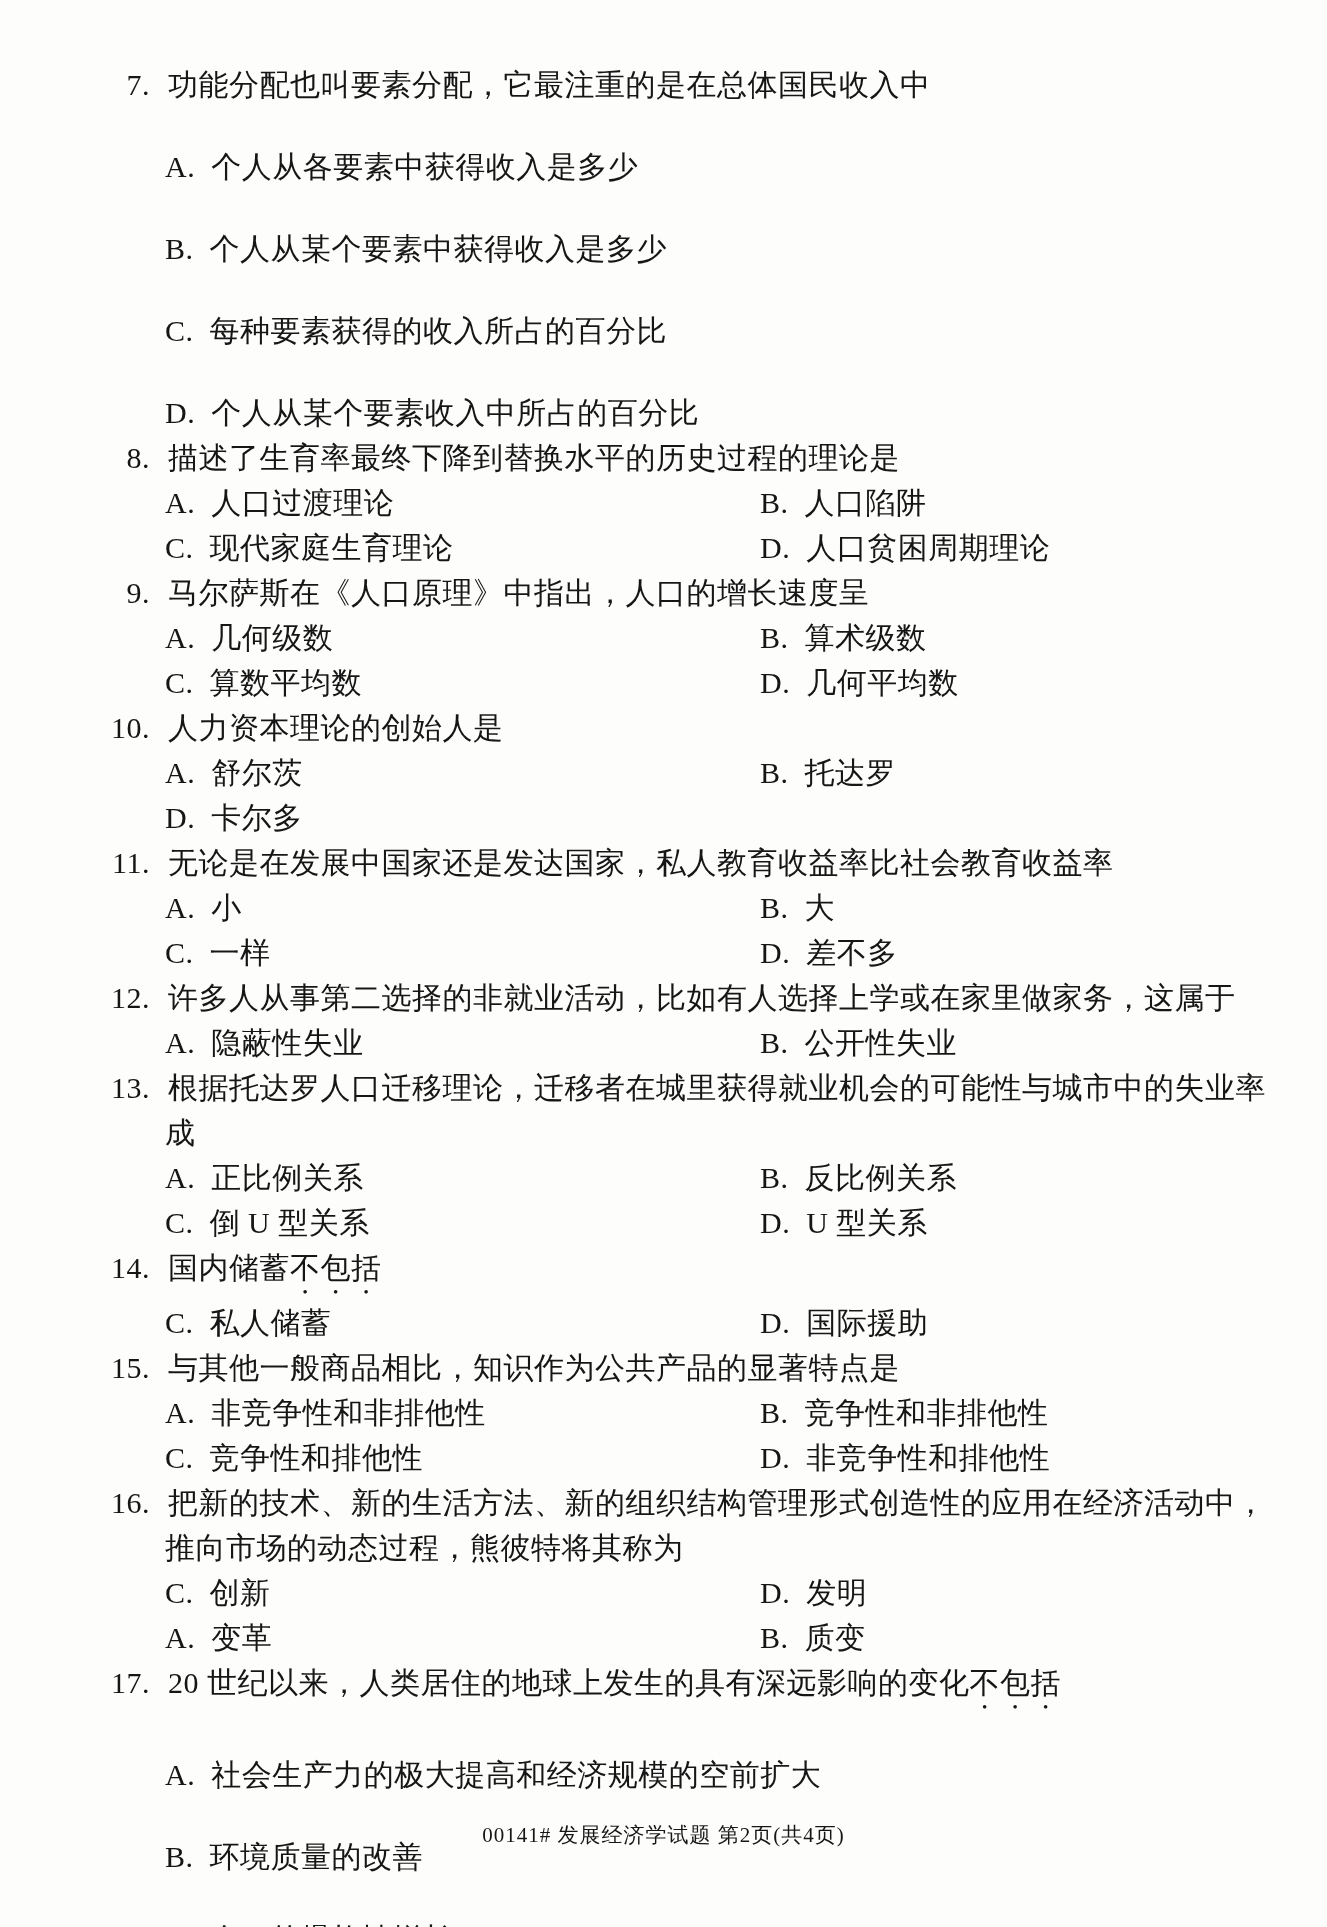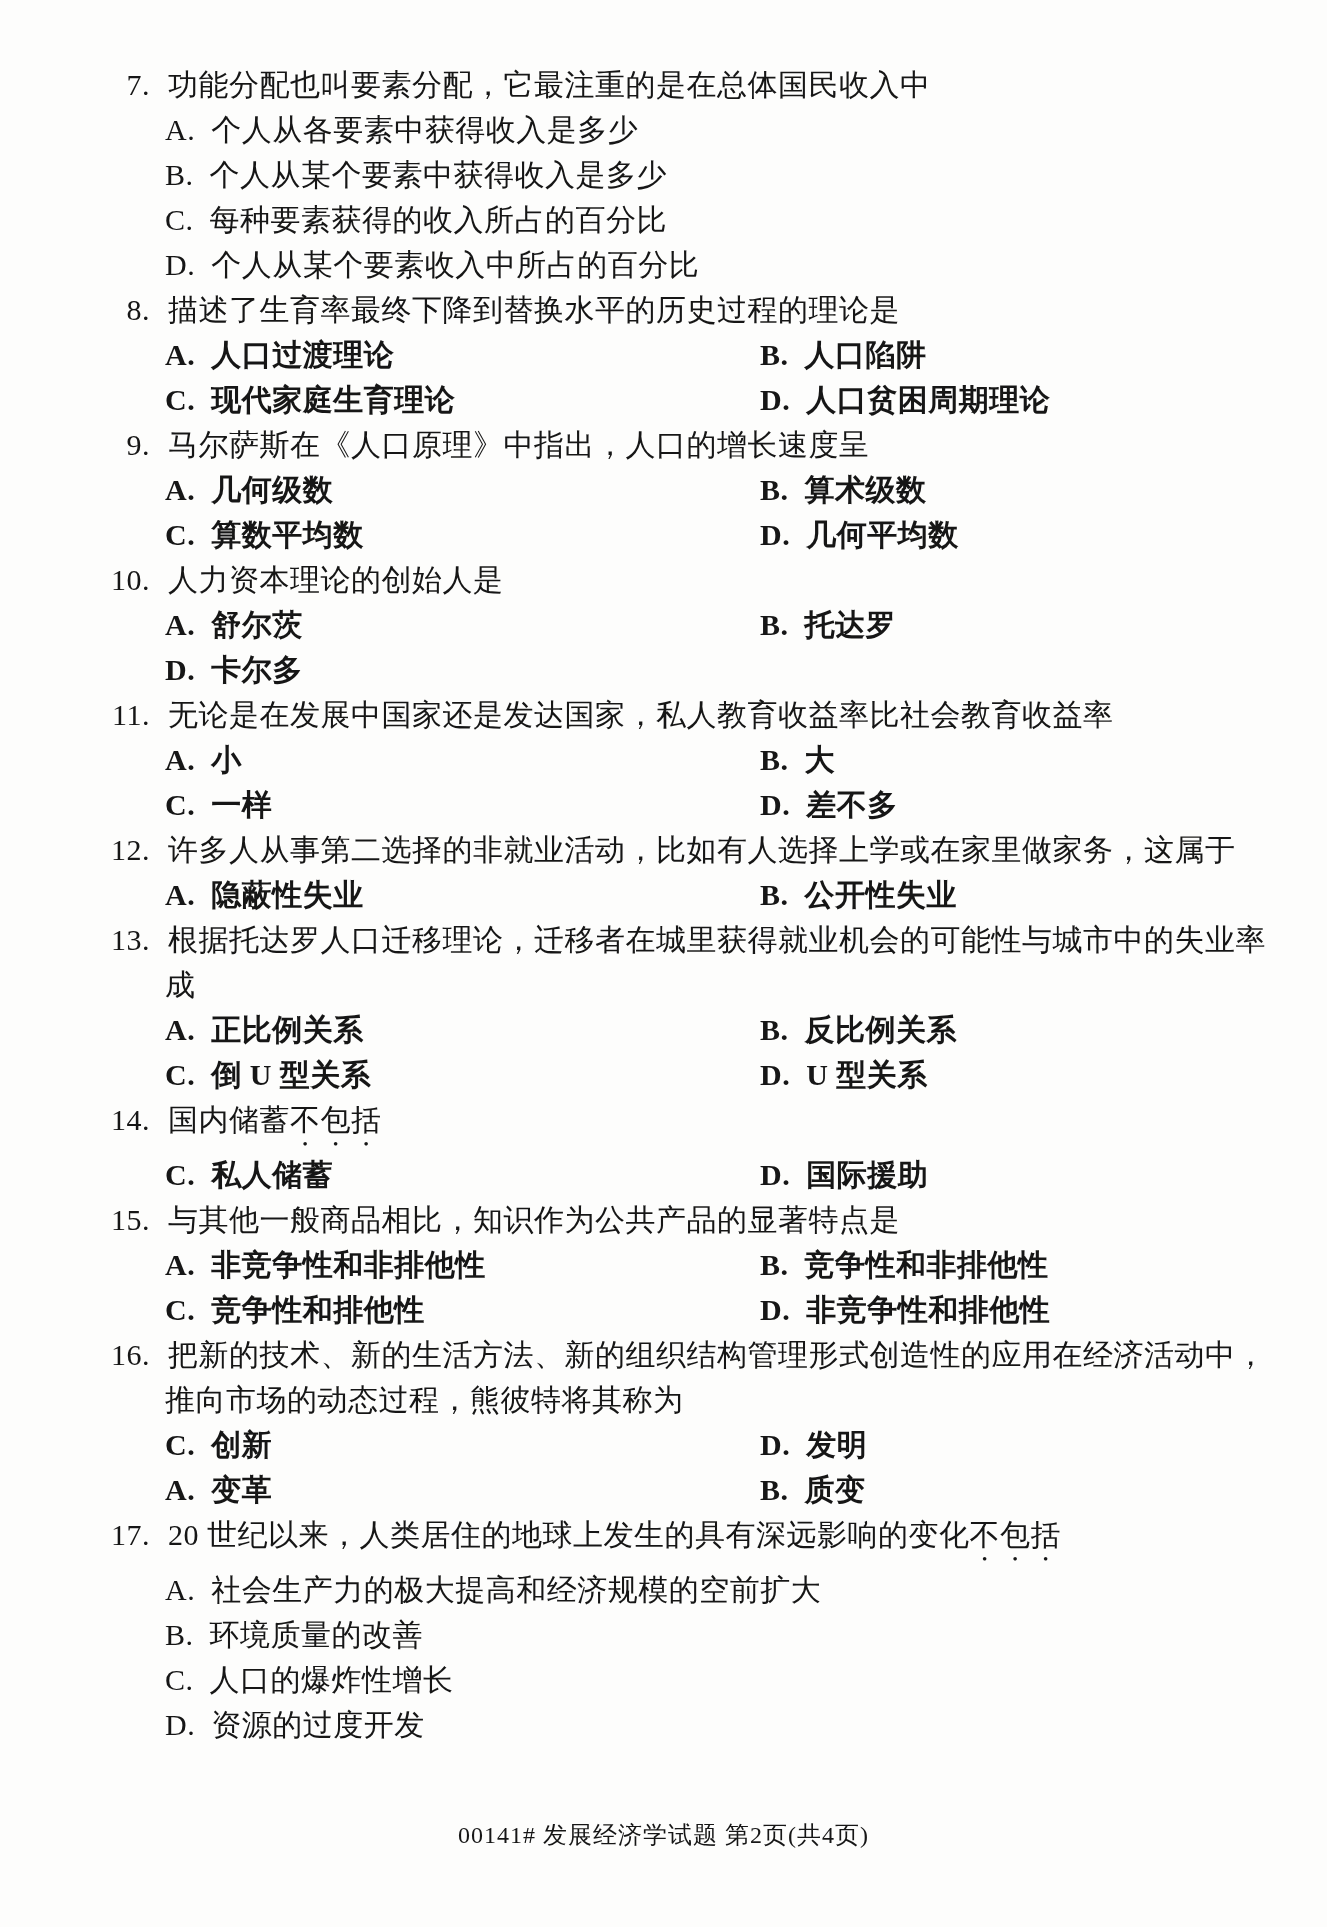--- a/index.html
+++ b/index.html
@@ -12,33 +12,33 @@
     font-family:"Liberation Serif","DejaVu Serif",serif;
     color:#161616;
     overflow:hidden;
   }
   .content { position:absolute; top:62px; left:0; width:100%; }
   .row { font-size:30px; line-height:45px; letter-spacing:0.5px; white-space:nowrap; }
   .head { display:flex; }
   .num { flex:0 0 150px; text-align:right; margin-right:18px; }
   .qtext { flex:1 1 auto; }
   .cont { padding-left:165px; }
-  .optrow { padding-left:165px; }
-  .duo { padding-left:165px; display:flex;font-weight:bold; }
+  .optrow { padding-left:165px;margin-top:37px; }
+  .duo { padding-left:165px; display:flex; }
   .duo .colL { width:595px; flex:0 0 595px; }
   .olabel { display:inline-block; min-width:28px; margin-right:16px; }
   .emph {
     -webkit-text-emphasis:filled dot #161616;
     -webkit-text-emphasis-position:under right;
     text-emphasis:filled dot #161616;
     text-emphasis-position:under right;
   }
   .footer {
     position:absolute; top:1815px; left:0; width:100%;
-    text-align:center; font-size:24px; line-height:40px; letter-spacing:1px;
+    text-align:center; font-size:21px; line-height:40px; letter-spacing:1px;
   }
 </style>
 </head>
 <body>
 
 <div class="page">
   <main class="content">
 
     <section>
       <div class="row head">

